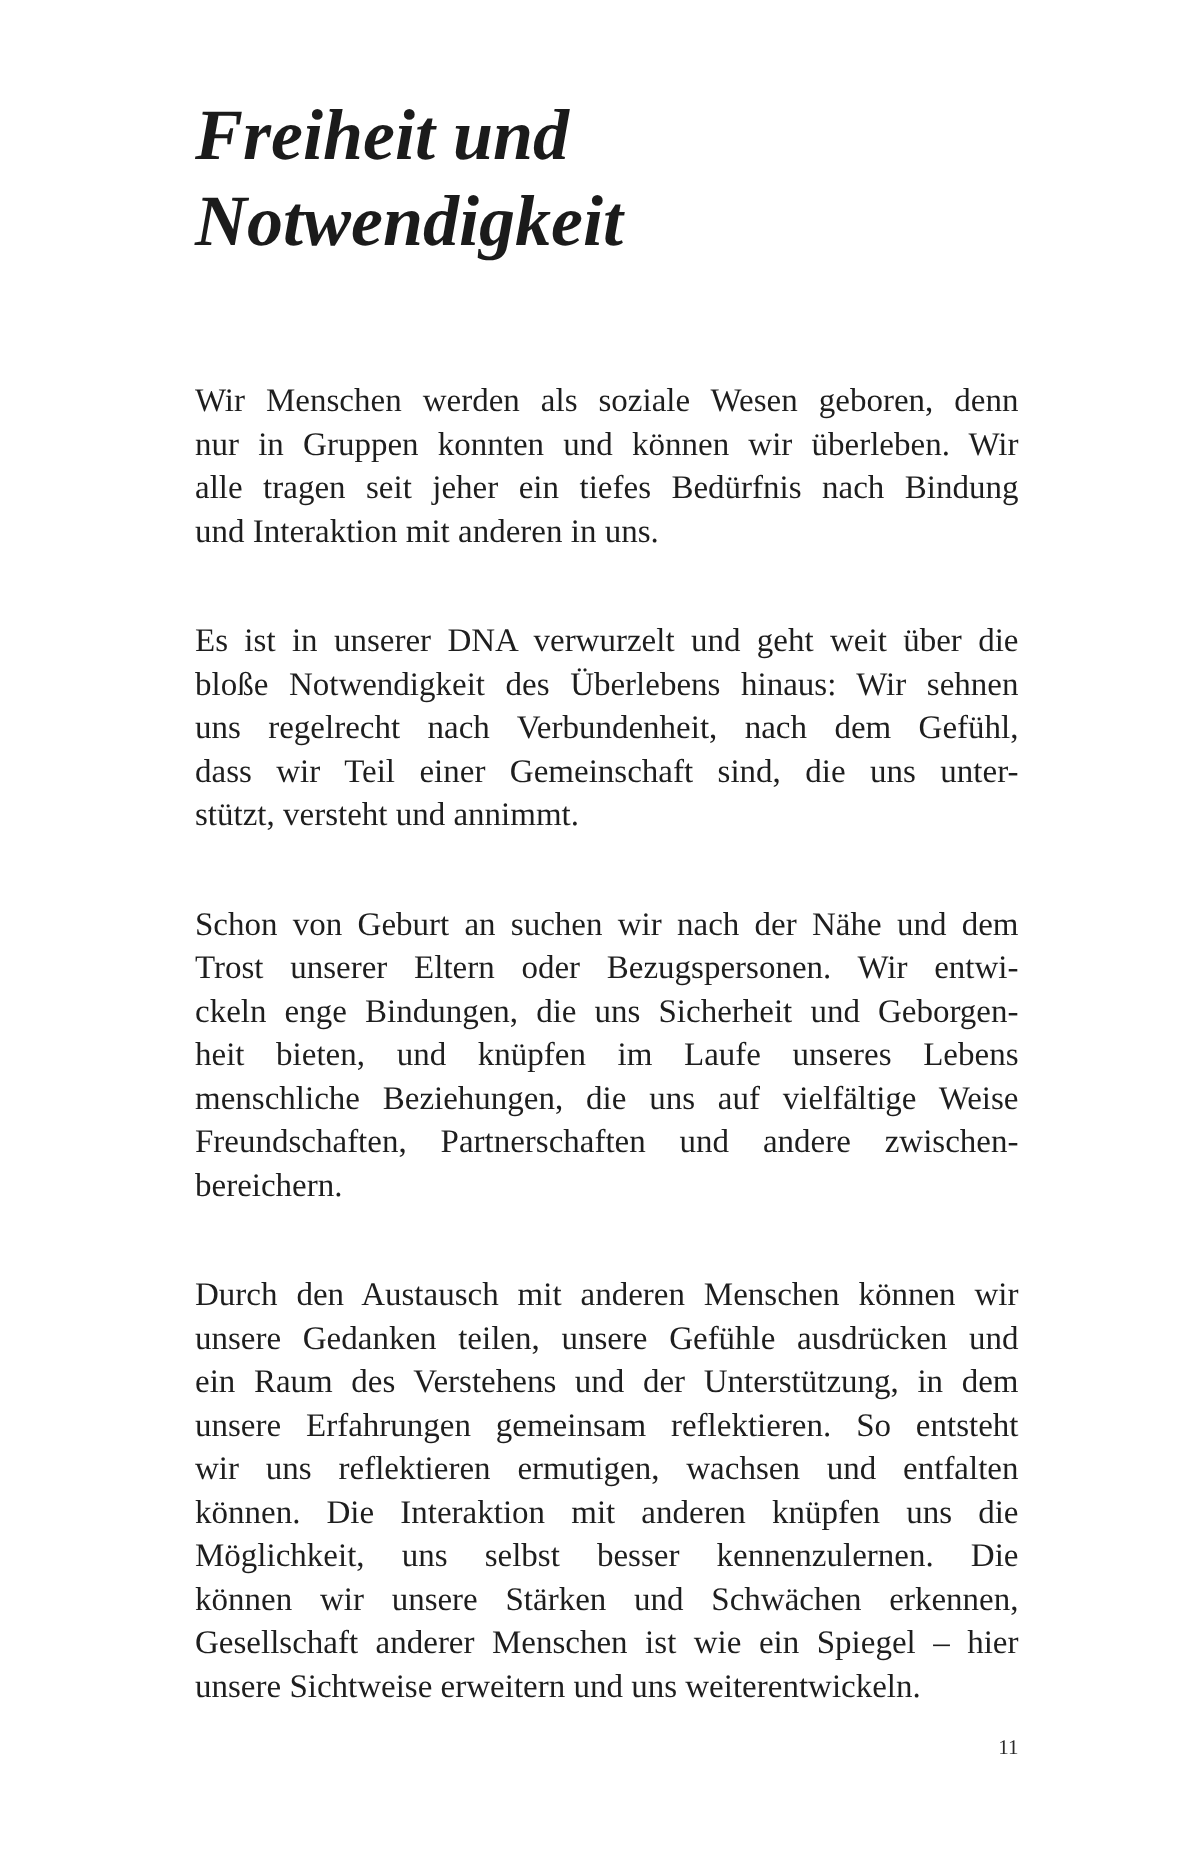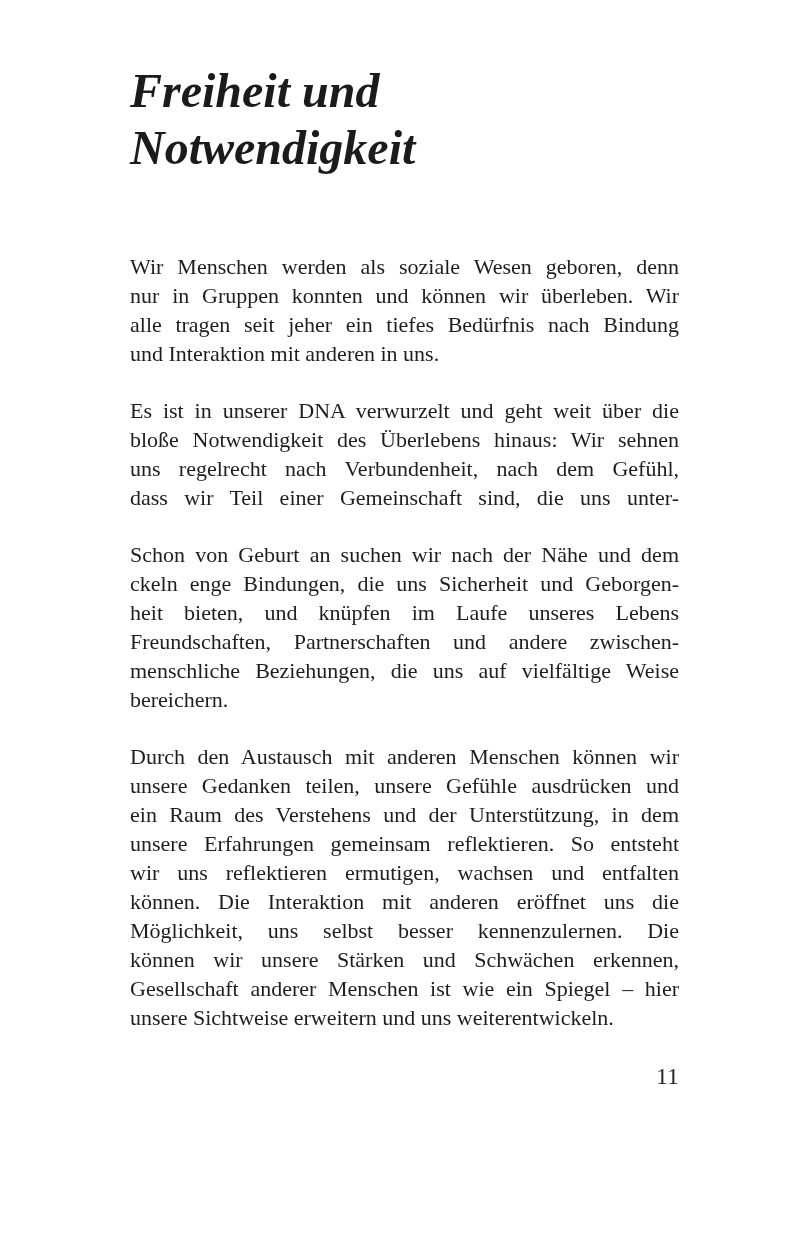--- a/index.html
+++ b/index.html
@@ -25,31 +25,31 @@
     font-style: italic;
     font-weight: 600;
     font-size: 48px;
     line-height: 57px;
     color: #1b1b1b;
   }
   .bodytext {
     font-size: 22px;
     line-height: 29px;
   }
-  .para + .para { margin-top: 28px; }
+  .para + .para { margin-top: 44px; }
   .tline {
     text-align: justify;
     text-align-last: justify;
   }
   .tline-last {
     text-align-last: left;
   }
   .page-number {
-    margin-top: 32px;
-    font-size: 24px;
+    margin-top: 16px;
+    font-size: 14px;
     line-height: 24px;
     text-align: right;
     color: #2a2a2a;
   }
 </style>
 </head>
 <body>
 
 <div class="page">
 
@@ -63,36 +63,38 @@
         <div class="tline">Wir Menschen werden als soziale Wesen geboren, denn</div>
         <div class="tline">nur in Gruppen konnten und können wir überleben. Wir</div>
         <div class="tline">alle tragen seit jeher ein tiefes Bedürfnis nach Bindung</div>
         <div class="tline tline-last">und Interaktion mit anderen in uns.</div>
       </div>
     <div class="para">
         <div class="tline">Es ist in unserer DNA verwurzelt und geht weit über die</div>
         <div class="tline">bloße Notwendigkeit des Überlebens hinaus: Wir sehnen</div>
         <div class="tline">uns regelrecht nach Verbundenheit, nach dem Gefühl,</div>
         <div class="tline">dass wir Teil einer Gemeinschaft sind, die uns unter-</div>
+        <div class="tline tline-last">stützt, versteht und annimmt.</div>
       </div>
     <div class="para">
         <div class="tline">Schon von Geburt an suchen wir nach der Nähe und dem</div>
+        <div class="tline">Trost unserer Eltern oder Bezugspersonen. Wir entwi-</div>
         <div class="tline">ckeln enge Bindungen, die uns Sicherheit und Geborgen-</div>
         <div class="tline">heit bieten, und knüpfen im Laufe unseres Lebens</div>
+        <div class="tline">menschliche Beziehungen, die uns auf vielfältige Weise</div>
         <div class="tline">Freundschaften, Partnerschaften und andere zwischen-</div>
-        <div class="tline">menschliche Beziehungen, die uns auf vielfältige Weise</div>
         <div class="tline tline-last">bereichern.</div>
       </div>
     <div class="para">
         <div class="tline">Durch den Austausch mit anderen Menschen können wir</div>
         <div class="tline">unsere Gedanken teilen, unsere Gefühle ausdrücken und</div>
         <div class="tline">ein Raum des Verstehens und der Unterstützung, in dem</div>
         <div class="tline">unsere Erfahrungen gemeinsam reflektieren. So entsteht</div>
         <div class="tline">wir uns reflektieren ermutigen, wachsen und entfalten</div>
-        <div class="tline">können. Die Interaktion mit anderen eröffnet uns die</div>
+        <div class="tline">können. Die Interaktion mit anderen knüpfen uns die</div>
         <div class="tline">Möglichkeit, uns selbst besser kennenzulernen. Die</div>
         <div class="tline">können wir unsere Stärken und Schwächen erkennen,</div>
         <div class="tline">Gesellschaft anderer Menschen ist wie ein Spiegel – hier</div>
         <div class="tline tline-last">unsere Sichtweise erweitern und uns weiterentwickeln.</div>
       </div>
   </div>
 
   <div class="page-number">11</div>
 
 </div>

